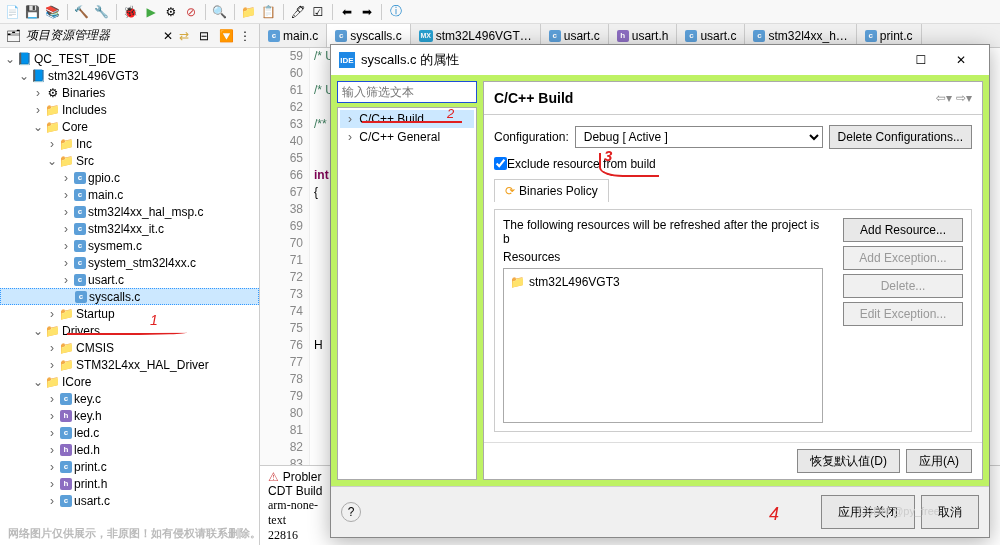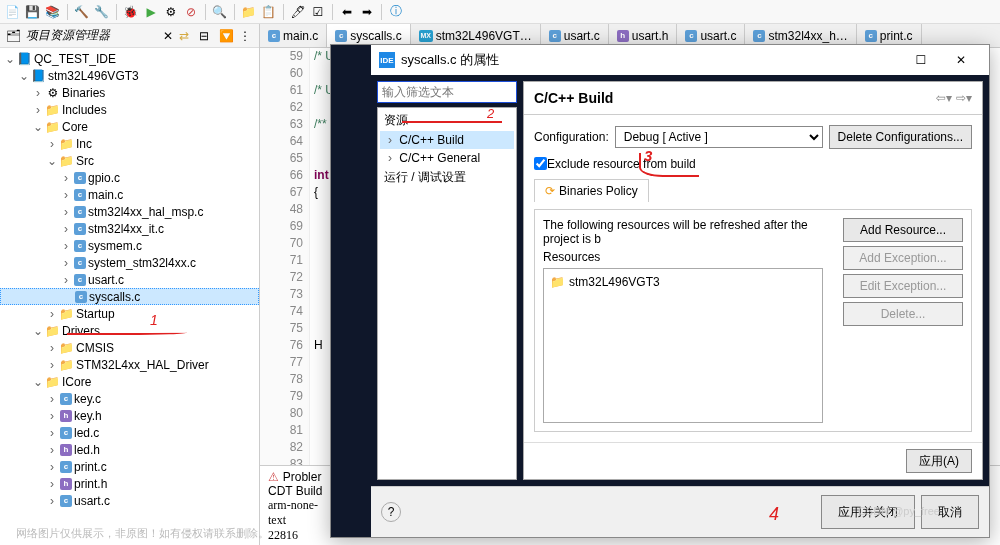--- a/index.html
+++ b/index.html
@@ -35,21 +35,21 @@
 
 .code { flex: 1; display: flex; font-family: Consolas, monospace; font-size: 13px; overflow: hidden; }
 .gutter { width: 50px; text-align: right; padding-right: 6px; color: #888; background: #fafafa; border-right: 1px solid #eee; }
 .gutter div { height: 17px; line-height: 17px; }
 .codebody { flex: 1; padding-left: 4px; }
 .codebody div { height: 17px; line-height: 17px; white-space: pre; }
 .cm { color: #3f7f5f; } .kw { color: #7f0055; font-weight: bold; }
 
 .problems { height: 80px; border-top: 1px solid #ccc; background: #fff; padding: 4px 8px; font-size: 11px; }
 
-.dialog { position: absolute; left: 330px; top: 44px; width: 660px; height: 494px; background: #0f172a; border: 1px solid #888; box-shadow: 0 4px 20px rgba(0,0,0,.3); display: flex; flex-direction: column; z-index: 100; padding-left: 40px; }
+.dialog { position: absolute; left: 330px; top: 44px; width: 660px; height: 494px; background: #bef264; border: 1px solid #888; box-shadow: 0 4px 20px rgba(0,0,0,.3); display: flex; flex-direction: column; z-index: 100; }
 .dlg-title { height: 30px; display: flex; align-items: center; padding: 0 8px; background: #fff; }
 .dlg-title .ideicon { width: 16px; height: 16px; background: #1e88e5; color: #fff; font-size: 8px; font-weight: bold; display: inline-flex; align-items: center; justify-content: center; margin-right: 6px; }
 .dlg-title .t { flex: 1; font-size: 13px; }
 .dlg-title .wbtn { width: 40px; height: 28px; display: inline-flex; align-items: center; justify-content: center; cursor: pointer; }
 
 .dlg-body { flex: 1; display: flex; padding: 6px; gap: 6px; }
 .dlg-left { width: 140px; display: flex; flex-direction: column; }
 .filter { height: 22px; border: 1px solid #1d4ed8; padding: 0 4px; width: 100%; }
 .dtree { flex: 1; border: 1px solid #aaa; background: #fff; margin-top: 4px; padding: 2px; }
 .dtree div { padding: 2px 4px; cursor: pointer; }
@@ -86,21 +86,21 @@
 
 .dlg-foot1 { padding: 6px 10px; display: flex; justify-content: flex-end; gap: 6px; border-top: 1px solid #ddd; }
 .dlg-foot1 button { height: 24px; padding: 0 12px; border: 1px solid #888; background: #e8e8e8; cursor: pointer; }
 
 .dlg-foot2 { padding: 8px 10px; display: flex; align-items: center; gap: 6px; border-top: 1px solid #ccc; background: #f0f0f0; }
 .dlg-foot2 .help { width: 20px; height: 20px; border: 1px solid #aaa; border-radius: 50%; display: inline-flex; align-items: center; justify-content: center; cursor: pointer; }
 .dlg-foot2 .sp { flex: 1; }
 .dlg-foot2 button { height: 34px; padding: 0 16px; border: 1px solid #888; background: #e8e8e8; cursor: pointer; }
 .redmark4 { position: absolute; right: 210px; bottom: 12px; color: #e02020; font-size: 18px; font-style: italic; }
 
-.watermark { position: absolute; left: 16px; bottom: 4px; color: #bbb; font-size: 11px; z-index: 200; }
+.watermark { position: absolute; left: 8px; bottom: 4px; color: #bbb; font-size: 11px; z-index: 200; font-weight: bold; }
 .watermark2 { position: absolute; right: 60px; bottom: 28px; color: #ccc; font-size: 11px; z-index: 200; }
 </style>
 </head>
 <body>
 
 <div class="toolbar">
   <span class="tb-btn">📄</span>
   <span class="tb-btn">💾</span>
   <span class="tb-btn">📚</span>
   <span class="sep"></span>
@@ -311,25 +311,25 @@
           <span>print.c</span>
         </div>
       </div>
     <div class="code">
       <div class="gutter" id="gutter">
           <div>59</div>
           <div>60</div>
           <div>61</div>
           <div>62</div>
           <div>63</div>
-          <div>64</div>
+          <div>40</div>
           <div>65</div>
           <div>66</div>
           <div>67</div>
-          <div>48</div>
+          <div>38</div>
           <div>69</div>
           <div>70</div>
           <div>71</div>
           <div>72</div>
           <div>73</div>
           <div>74</div>
           <div>75</div>
           <div>76</div>
           <div>77</div>
           <div>78</div>
@@ -387,24 +387,22 @@
   <div class="dlg-title">
     <span class="ideicon">IDE</span>
     <span class="t">syscalls.c 的属性</span>
     <span class="wbtn">☐</span>
     <span class="wbtn">✕</span>
   </div>
   <div class="dlg-body">
     <div class="dlg-left" style="position:relative">
       <input class="filter" placeholder="输入筛选文本" style="">
       <div class="dtree" id="dtree">
-          <div>资源</div>
           <div class="sel"><span class="tw">›</span> C/C++ Build</div>
           <div><span class="tw">›</span> C/C++ General</div>
-          <div>运行 / 调试设置</div>
         </div>
       <div class="redline2"></div>
       <div class="redmark2">2</div>
     </div>
     <div class="dlg-right">
       <div class="dlg-head">
         <h3>C/C++ Build</h3>
         <span class="navbtn">⇦▾</span>
         <span class="navbtn">⇨▾</span>
       </div>
@@ -433,26 +431,27 @@
             <div class="reslist">
               <div>
                   <span class="fold">📁</span>
                   <span>stm32L496VGT3</span>
                 </div>
             </div>
           </div>
           <div class="btnstack">
             <button>Add Resource...</button>
             <button disabled="">Add Exception...</button>
+            <button disabled="">Delete...</button>
             <button disabled="">Edit Exception...</button>
-            <button disabled="">Delete...</button>
           </div>
         </div>
       </div>
       <div class="dlg-foot1">
+        <button>恢复默认值(D)</button>
         <button>应用(A)</button>
       </div>
     </div>
   </div>
   <div class="dlg-foot2">
     <span class="help">?</span>
     <span class="sp"></span>
     <button>应用并关闭</button>
     <button>取消</button>
     <span class="redmark4">4</span>

